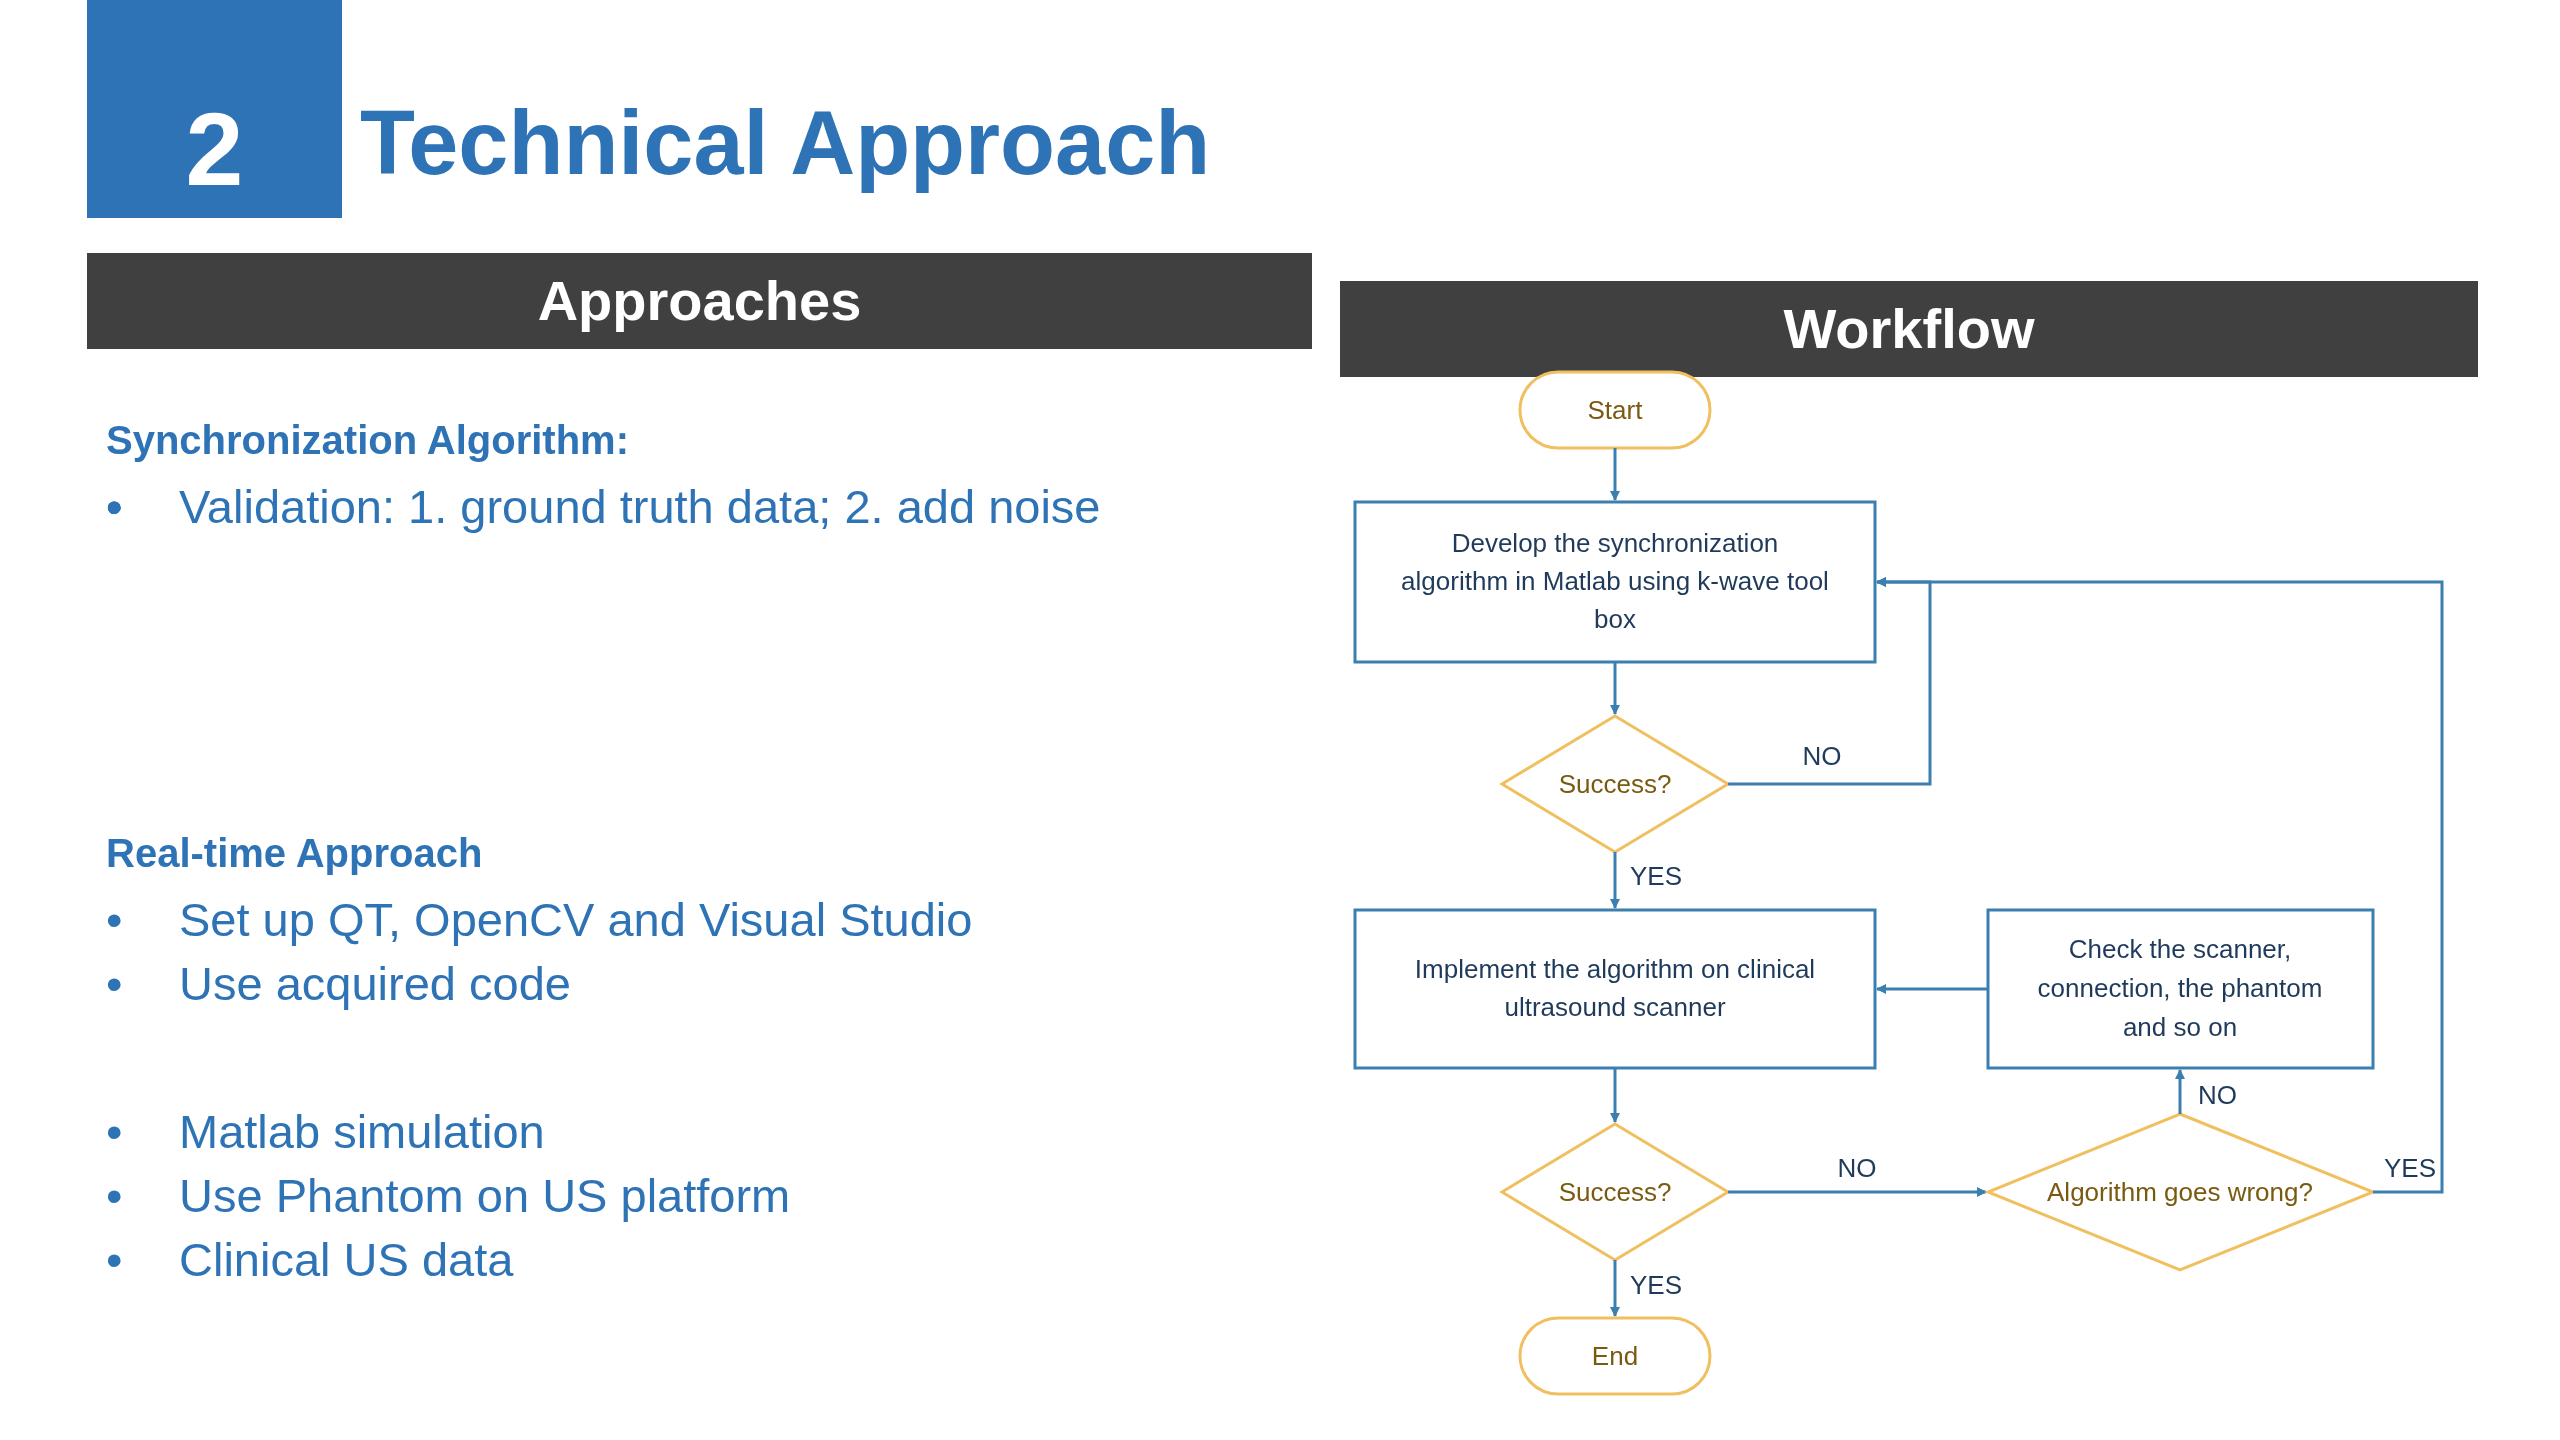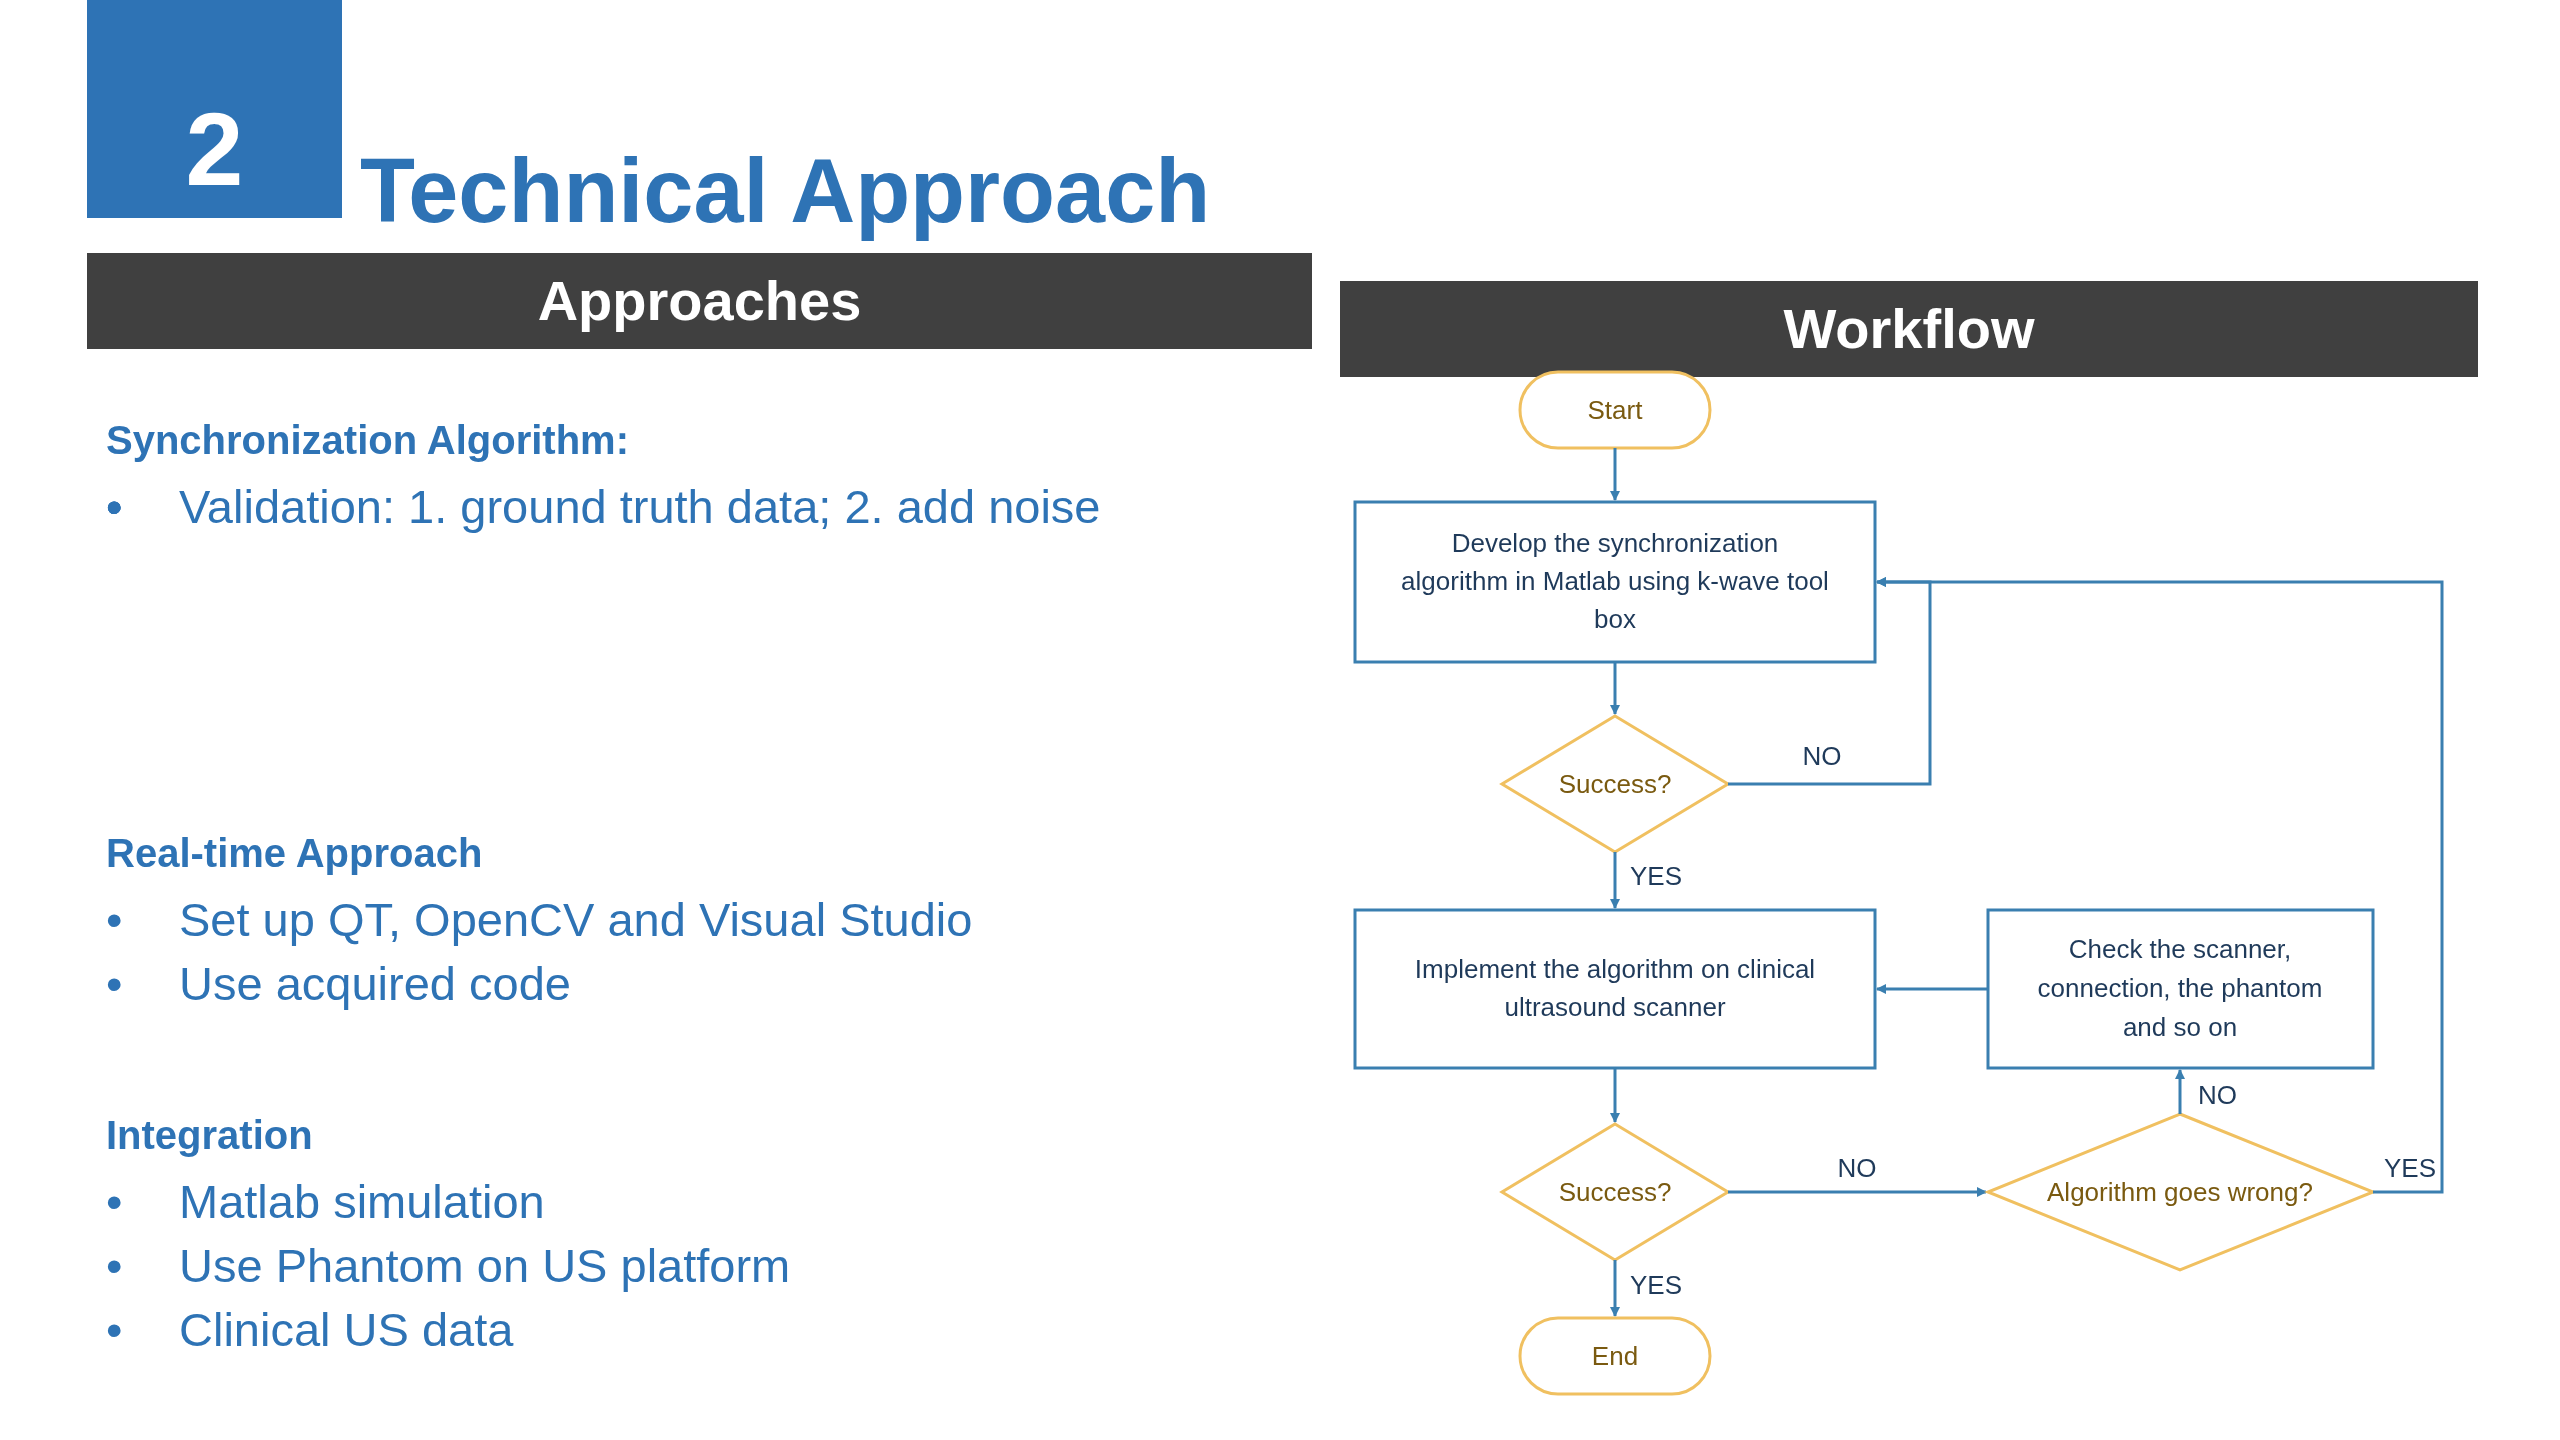--- a/index.html
+++ b/index.html
@@ -1,19 +1,19 @@
 <!DOCTYPE html>
 <html><head>
 <meta charset="utf-8">
 <style>
   html, body { margin: 0; padding: 0; background: #ffffff; }
   body { width: 2560px; height: 1440px; position: relative; overflow: hidden; font-family: "Liberation Sans", sans-serif; }
   .num-box { position: absolute; left: 87px; top: 0; width: 255px; height: 218px; background: #2e73b5; color: #fff; }
   .num-box span { position: absolute; left: 0; right: 0; top: 90px; text-align: center; font-size: 104px; font-weight: bold; }
-  .title { position: absolute; left: 360px; top: 92px; font-size: 90px; font-weight: bold; color: #2e73b5; margin-top: 48px; }
+  .title { position: absolute; left: 360px; top: 92px; font-size: 90px; font-weight: bold; color: #2e73b5; }
   .bar { position: absolute; top: 253px; height: 96px; background: #404040; color: #fff; font-size: 56px; font-weight: bold; text-align: center; line-height: 96px; }
   .bar-left { left: 87px; width: 1225px; }
   .bar-right { left: 1340px; width: 1138px; margin-top: 28px; }
   .section { position: absolute; left: 106px; color: #2e73b5; }
   .section h2 { margin: 0; font-size: 40px; font-weight: bold; line-height: 70px; }
   .section ul { margin: 0; padding: 0; list-style: none; }
   .section li { position: relative; padding-left: 73px; font-size: 47px; line-height: 64px; width: 1140px; }
   .section li .bullet { position: absolute; left: 0; top: 0; }
   .s1 { top: 405px; }
   .s2 { top: 818px; }
@@ -45,21 +45,20 @@
 
 <div class="section s2">
   <h2>Real-time Approach</h2>
   <ul>
     <li><span class="bullet">•</span><span>Set up QT, OpenCV and Visual Studio</span></li>
     <li><span class="bullet">•</span><span>Use acquired code</span></li>
   </ul>
 </div>
 
 <div class="section s3">
-  <h2>Integration</h2>
   <ul>
     <li><span class="bullet">•</span><span>Matlab simulation</span></li>
     <li><span class="bullet">•</span><span>Use Phantom on US platform</span></li>
     <li><span class="bullet">•</span><span>Clinical US data</span></li>
   </ul>
 </div>
 
 <svg class="flow" width="2560" height="1440">
   <defs>
     <marker id="arr" markerWidth="10" markerHeight="10" refX="9" refY="5" orient="auto" markerUnits="userSpaceOnUse">

